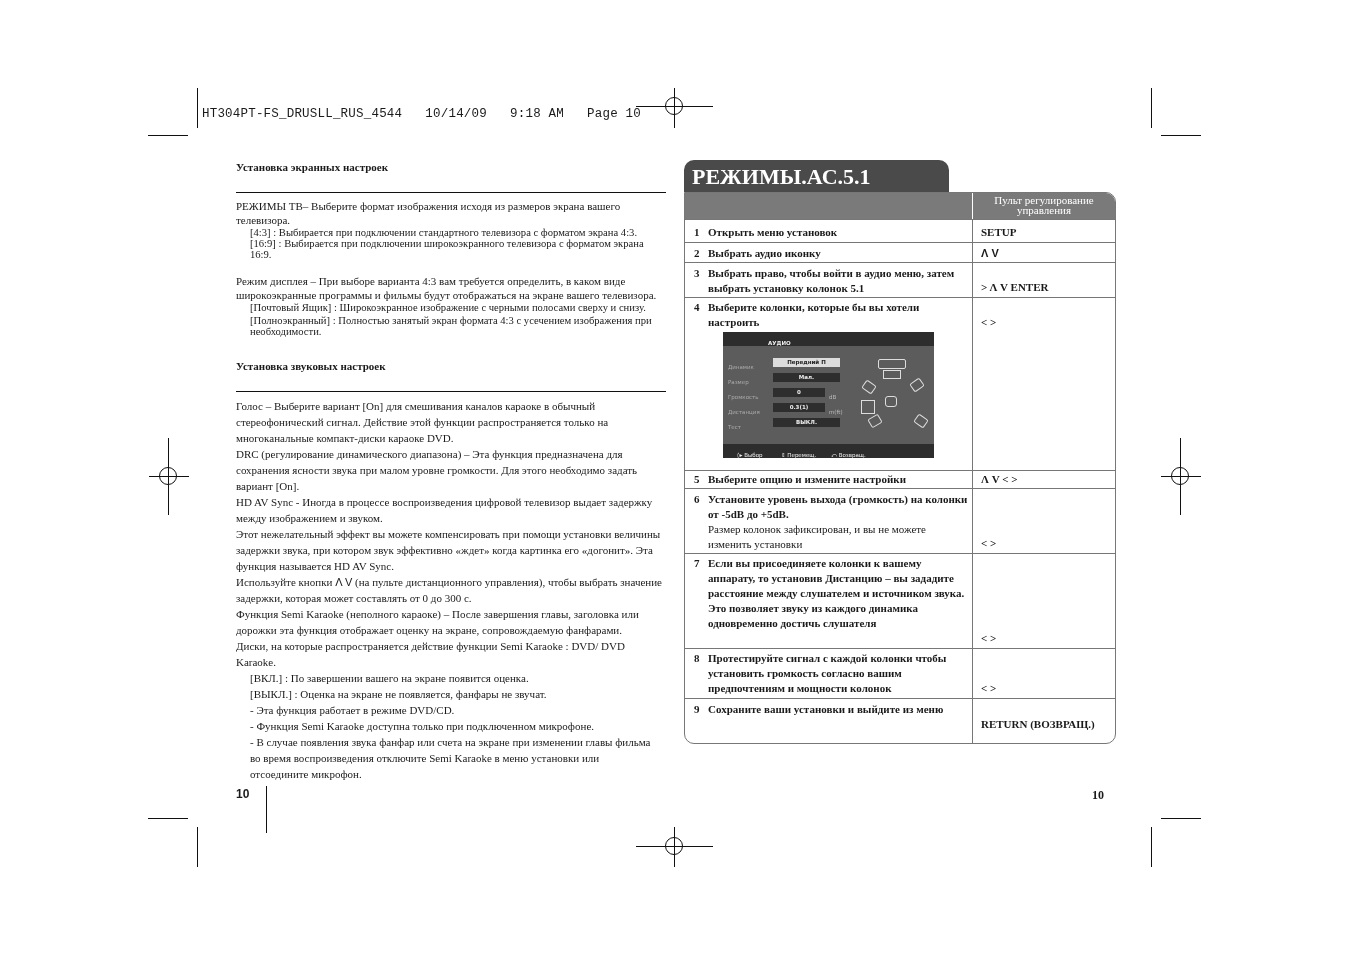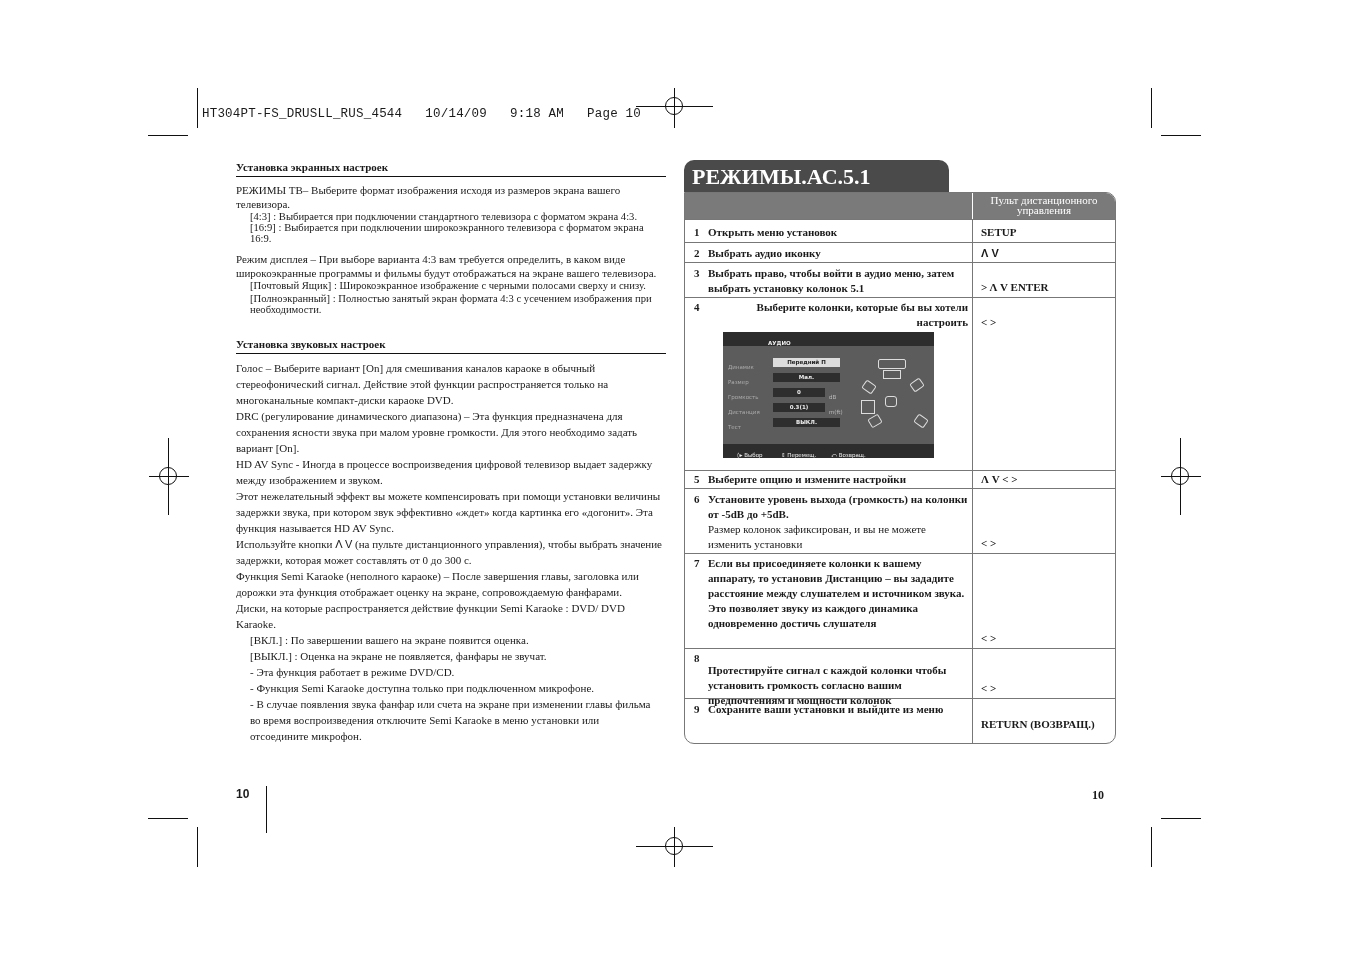--- a/index.html
+++ b/index.html
@@ -8,21 +8,21 @@
   .mono { font-family:"Liberation Mono", monospace; }
   .hline { position:absolute; height:1px; background:#111; }
   .vline { position:absolute; width:1px; background:#111; }
   .reg { position:absolute; width:18px; height:18px; border:1px solid #111; border-radius:50%; box-sizing:border-box; }
 
   
   #slug { left:202px; top:107px; font-size:12.5px; letter-spacing:0.2px; white-space:pre; }
 
   
   #left { left:236px; top:160px; width:430px; font-size:11px; line-height:14px; }
-  .sec-title { font-weight:bold; font-size:11px; border-bottom:1px solid #111; padding-bottom:2px; margin-bottom:6px; }
+  .sec-title { font-weight:bold; font-size:11px; border-bottom:1px solid #111; padding-bottom:18px; margin-bottom:6px; }
   .p { margin:0; }
   .ind { padding-left:14px; line-height:11px; font-size:10.6px; }
   .ind2 { padding-left:14px; }
   .snd { line-height:16px; font-size:11px; }
   .b { font-weight:normal; }
 
   
   #tab-title { left:684px; top:160px; width:265px; height:32px; background:#4a4a4a; color:#fff; border-radius:10px 10px 0 0; font-size:22px; font-weight:bold; padding-left:8px; box-sizing:border-box; line-height:34px; }
   #panel { left:684px; top:192px; width:432px; height:552px; border:1px solid #777; border-radius:0 10px 10px 10px; box-sizing:border-box; overflow:hidden; }
   #panel-head { position:absolute; left:0; top:0; width:430px; height:26px; background:#7a7a7a; }
@@ -74,21 +74,21 @@
 <div class="vline" style="left:1180px;top:438px;height:77px;"></div>
 <div class="reg" style="left:1171px;top:467px;"></div>
 
 <div id="slug" class="abs mono">HT304PT-FS_DRUSLL_RUS_4544   10/14/09   9:18 AM   Page 10</div>
 
 <div id="left" class="abs">
   <div class="sec-title">Установка экранных настроек</div>
   <p class="p"><span class="b">РЕЖИМЫ ТВ–</span><span> Выберите формат изображения исходя из размеров экрана вашего телевизора.</span></p>
   <div class="ind">[4:3] : Выбирается при подключении стандартного телевизора с форматом экрана 4:3.</div>
   <div class="ind">[16:9] : Выбирается при подключении широкоэкранного телевизора с форматом экрана 16:9.</div>
-  <p class="p" style="margin-top:8px;"><span class="b">Режим дисплея –</span><span> При выборе варианта 4:3 вам требуется определить, в каком виде широкоэкранные программы и фильмы будут отображаться на экране вашего телевизора.</span></p>
+  <p class="p" style="margin-top:14px;"><span class="b">Режим дисплея –</span><span> При выборе варианта 4:3 вам требуется определить, в каком виде широкоэкранные программы и фильмы будут отображаться на экране вашего телевизора.</span></p>
   <div class="ind">[Почтовый Ящик] : Широкоэкранное изображение с черными полосами сверху и снизу.</div>
   <div class="ind" style="margin-top:2px;">[Полноэкранный] : Полностью занятый экран формата 4:3 с усечением изображения при необходимости.</div>
 
   <div style="height:22px;"></div>
   <div class="sec-title">Установка звуковых настроек</div>
   <div class="snd">
     <p class="p" style="margin-top:5px;"><span class="b">Голос</span><span> – Выберите вариант [On] для смешивания каналов караоке в обычный стереофонический сигнал. Действие этой функции распространяется только на многоканальные компакт-диски караоке DVD.</span></p>
     <p class="p"><span class="b">DRC (регулирование динамического диапазона)</span><span> – Эта функция предназначена для сохранения ясности звука при малом уровне громкости. Для этого необходимо задать вариант [On].</span></p>
     <p class="p"><span class="b">HD AV Sync</span><span> - Иногда в процессе воспроизведения цифровой телевизор выдает задержку между изображением и звуком.</span></p>
     <p class="p">Этот нежелательный эффект вы можете компенсировать при помощи установки величины задержки звука, при котором звук эффективно «ждет» когда картинка его «догонит». Эта функция называется  HD AV Sync.</p>
@@ -102,21 +102,21 @@
     <div class="ind2" style="padding-right:6px;">- В случае появления звука фанфар или счета на экране при изменении главы фильма во время воспроизведения отключите Semi Karaoke в меню установки или отсоедините микрофон.</div>
   </div>
 </div>
 
 <div class="abs pageno" style="left:236px;top:787px;">10</div>
 <div class="abs" style="left:1092px;top:788px;font-weight:bold;font-size:12px;">10</div>
 
 <div id="tab-title" class="abs">РЕЖИМЫ.АС.5.1</div>
 <div id="panel" class="abs">
   <div id="panel-head">
-    <div class="rc">Пульт дистанционного управления</div>
+    <div class="rc">Пульт регулирование управления</div>
   </div>
 
   <div class="row" style="top:26px;height:23px;">
     <div class="div"></div>
     <span class="num" style="top:5px;">1</span>
     <span class="txt" style="top:5px;">Открыть меню установок</span>
     <span class="ctl" style="top:5px;">SETUP</span>
   </div>
   <div class="row" style="top:49px;height:20px;">
     <div class="div"></div>
@@ -126,21 +126,21 @@
   </div>
   <div class="row" style="top:69px;height:35px;">
     <div class="div"></div>
     <span class="num" style="top:3px;">3</span>
     <span class="txt" style="top:3px;">Выбрать право, чтобы войти в аудио меню, затем выбрать установку колонок 5.1</span>
     <span class="ctl" style="top:17px;">&gt; Λ V ENTER</span>
   </div>
   <div class="row" style="top:104px;height:173px;">
     <div class="div"></div>
     <span class="num" style="top:2px;">4</span>
-    <span class="txt" style="top:2px;text-align:right;">Выберите колонки, которые бы вы хотели настроить</span>
+    <span class="txt" style="top:2px;">Выберите колонки, которые бы вы хотели настроить</span>
     <span class="ctl" style="top:17px;">&lt; &gt;</span>
     <div id="osd" style="top:34px;">
       <div class="bar" style="top:0;">
         <span style="position:absolute;left:45px;top:4px;font-weight:bold;">АУДИО</span>
       </div>
       <span class="lbl" style="top:28px;">Динамик</span>
       <div class="fld light" style="top:26px;">Передний П</div>
       <span class="lbl" style="top:43px;">Размер</span>
       <div class="fld" style="top:41px;">Мал.</div>
       <span class="lbl" style="top:58px;">Громкость</span>
@@ -181,21 +181,21 @@
   </div>
   <div class="row" style="top:360px;height:95px;">
     <div class="div"></div>
     <span class="num" style="top:2px;">7</span>
     <span class="txt" style="top:2px;">Если вы присоединяете колонки к вашему аппарату, то установив Дистанцию – вы зададите расстояние между слушателем и источником звука. Это позволяет звуку из каждого динамика одновременно достичь слушателя</span>
     <span class="ctl" style="top:77px;">&lt; &gt;</span>
   </div>
   <div class="row" style="top:455px;height:50px;">
     <div class="div"></div>
     <span class="num" style="top:2px;">8</span>
-    <span class="txt" style="top:14px;">Протестируйте сигнал с каждой колонки чтобы установить громкость согласно вашим предпочтениям и мощности колонок</span>
+    <span class="txt" style="top:2px;">Протестируйте сигнал с каждой колонки чтобы установить громкость согласно вашим предпочтениям и мощности колонок</span>
     <span class="ctl" style="top:32px;">&lt; &gt;</span>
   </div>
   <div class="row" style="top:505px;height:47px;">
     <div class="div"></div>
     <span class="num" style="top:3px;">9</span>
     <span class="txt" style="top:3px;">Сохраните ваши установки и выйдите из меню</span>
     <span class="ctl" style="top:18px;">RETURN (ВОЗВРАЩ.)</span>
   </div>
 </div>
 

